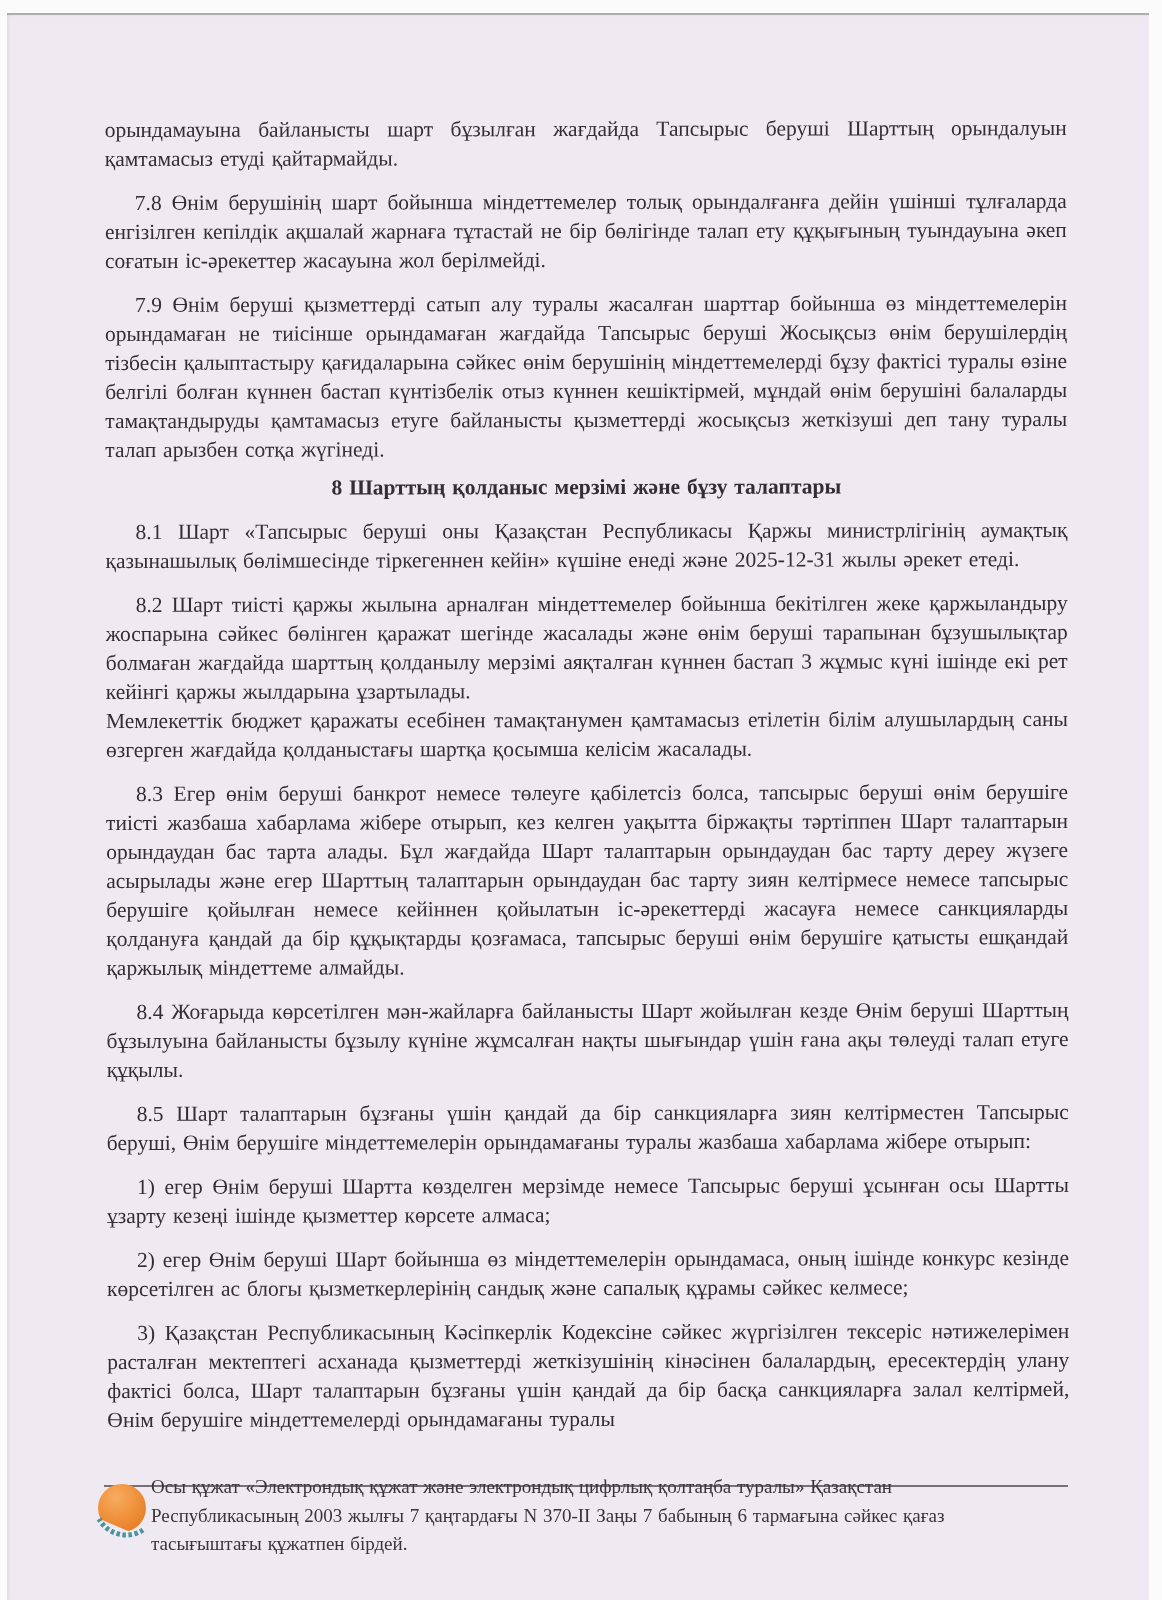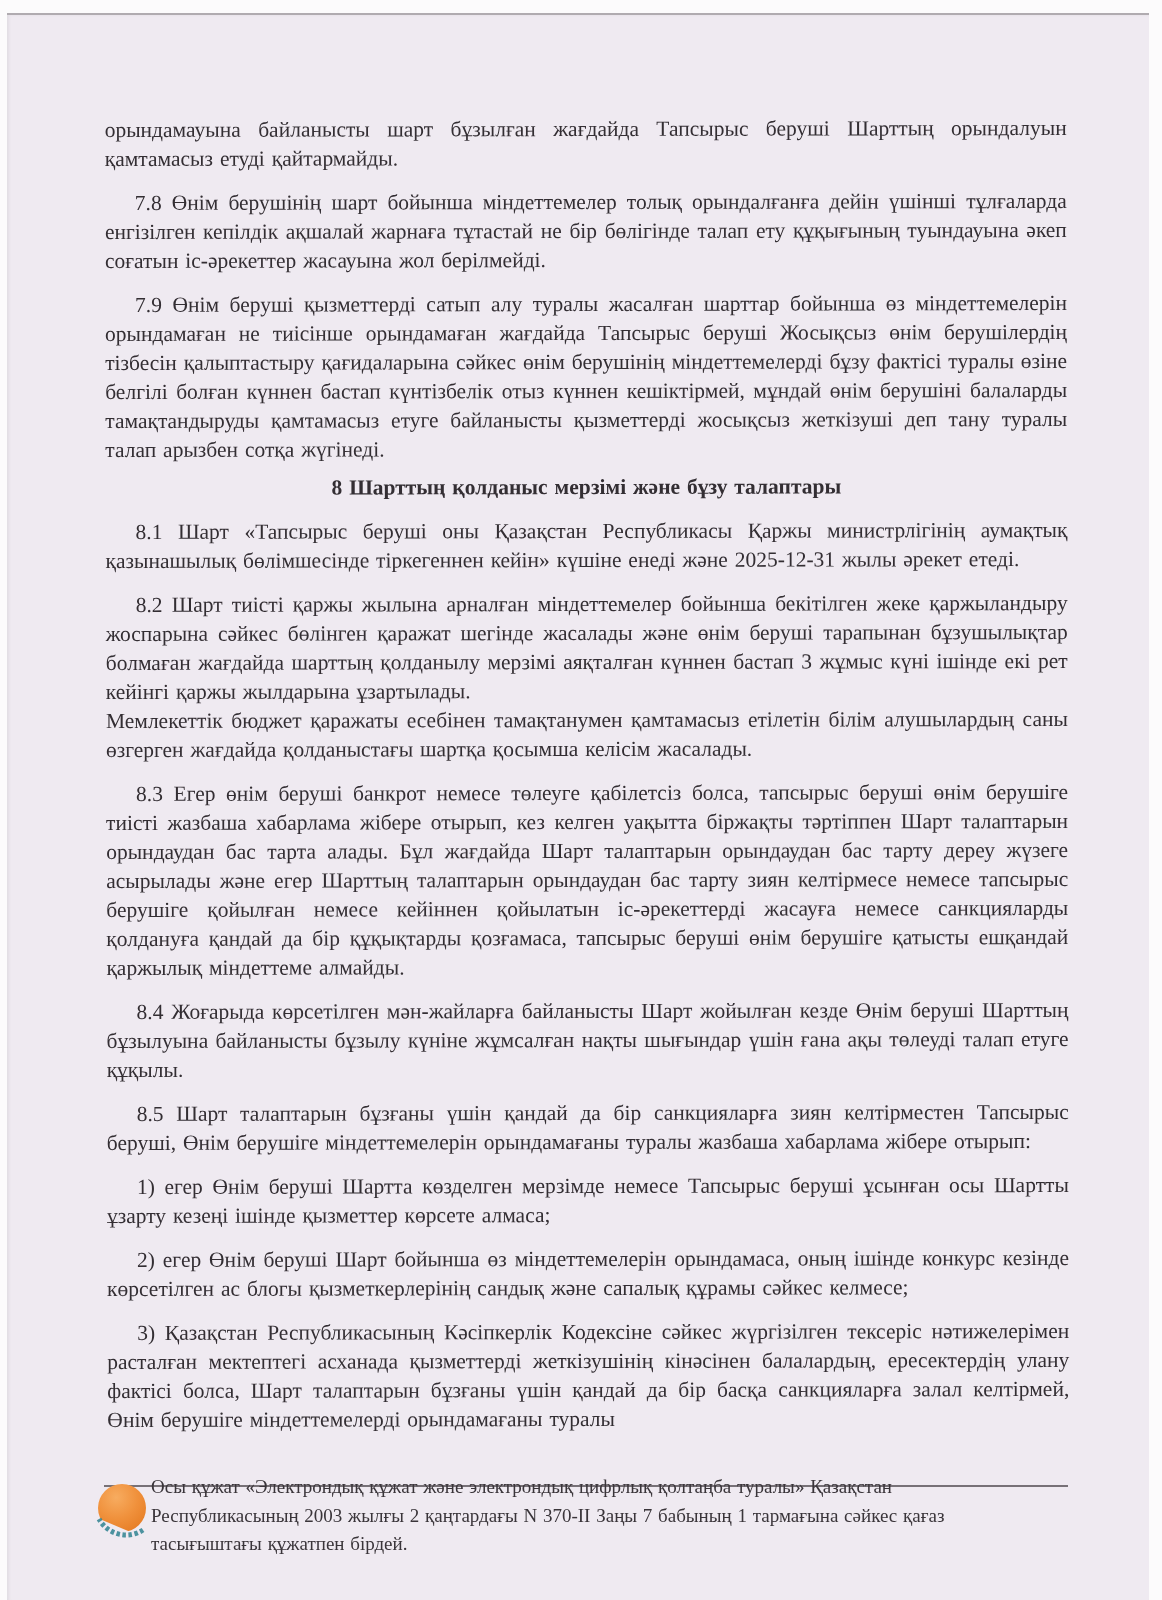--- a/index.html
+++ b/index.html
@@ -115,16 +115,16 @@
           <stop offset="0%" stop-color="#f7ac60"></stop>
           <stop offset="55%" stop-color="#f0913c"></stop>
           <stop offset="100%" stop-color="#e67d25"></stop>
         </radialGradient>
       </defs>
       <circle cx="29" cy="27" r="24" fill="url(#stampGrad)"></circle>
       <polygon points="0,40 52,62 58,66 0,66" fill="#efeaf1"></polygon>
       <polygon points="2,36 54,58 54,66 0,52" fill="#efeaf1"></polygon>
       <path d="M50 49 A 31 31 0 0 1 6 38" fill="none" stroke="#2f8391" stroke-width="5" stroke-dasharray="3.5 2.5" opacity="0.85"></path>
     </svg>
-    <div class="footer-text">Осы құжат «Электрондық құжат және электрондық цифрлық қолтаңба туралы» Қазақстан Республикасының 2003 жылғы 2 қаңтардағы N 370-II Заңы 7 бабының 1 тармағына сәйкес қағаз тасығыштағы құжатпен бірдей.</div>
+    <div class="footer-text">Осы құжат «Электрондық құжат және электрондық цифрлық қолтаңба туралы» Қазақстан Республикасының 2003 жылғы 7 қаңтардағы N 370-II Заңы 7 бабының 6 тармағына сәйкес қағаз тасығыштағы құжатпен бірдей.</div>
   </div>
 
 </div>
 
 </body></html>

